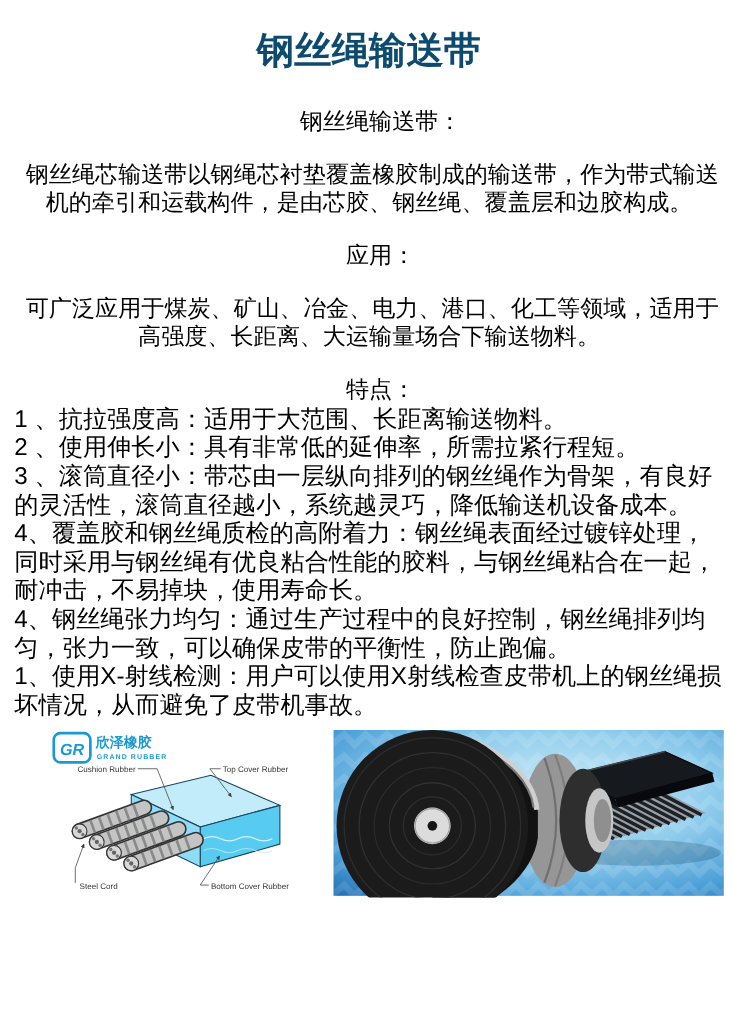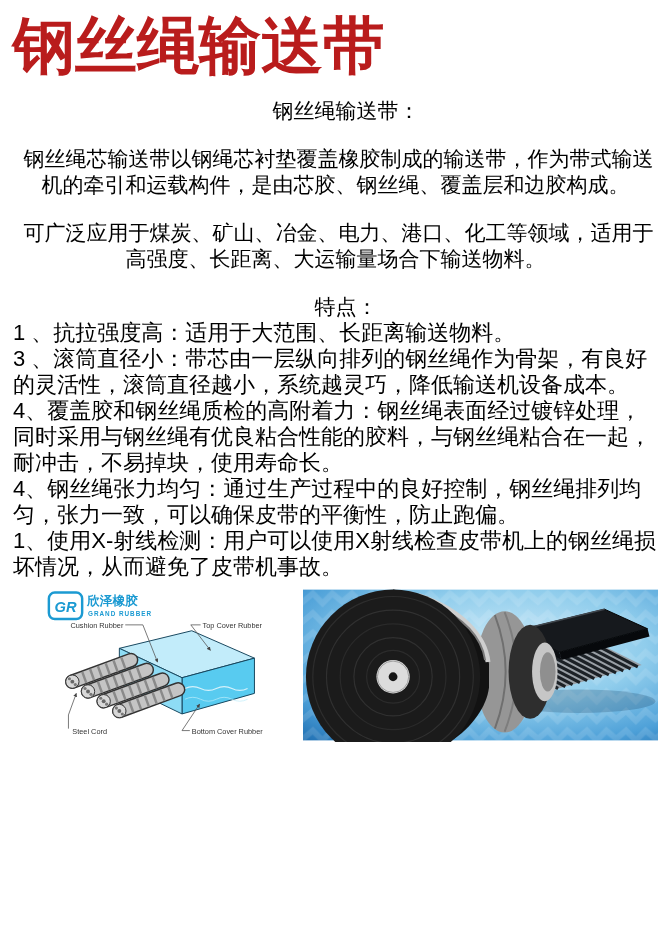--- a/index.html
+++ b/index.html
@@ -3,22 +3,22 @@
 <meta charset="utf-8">
 <style>
   html,body{margin:0;padding:0;}
   body{
     width:666px;height:930px;background:#ffffff;color:#000;
     font-family:"Liberation Sans","DejaVu Sans",sans-serif;
     overflow:hidden;
   }
   .doc{padding:14px 8px 0 13px;}
   .page-title{
-    margin:0 0 20px 0;text-align:left;
-    font-size:62px;line-height:64px;font-weight:bold;color:#b91c1c;
+    margin:0 0 20px 0;text-align:center;
+    font-size:34px;line-height:64px;font-weight:bold;color:#0c4a6e;
   }
   .para{
     font-size:21px;line-height:26px;margin:0 0 22px 0;
     white-space:pre-wrap;line-break:anywhere;word-break:break-all;text-align:center;
   }
   .para.tight{margin:0;}
   .features-list{margin:0;padding:0;list-style:none;}
   .features-list li{
     font-size:22px;line-height:26px;margin:0;
     white-space:pre-wrap;line-break:anywhere;word-break:break-all;
@@ -32,25 +32,27 @@
 </style>
 </head>
 <body>
 
 <div class="doc">
   <h1 class="page-title">钢丝绳输送带</h1>
 
   <p class="para">　钢丝绳输送带：</p>
   <p class="para"> 钢丝绳芯输送带以钢绳芯衬垫覆盖橡胶制成的输送带，作为带式输送机的牵引和运载构件，是由芯胶、钢丝绳、覆盖层和边胶构成。</p>
 
+  <p class="para">　应用：</p>
   <p class="para"> 可广泛应用于煤炭、矿山、冶金、电力、港口、化工等领域，适用于高强度、长距离、大运输量场合下输送物料。</p>
 
   <p class="para tight">　特点：</p>
   <ul class="features-list">
     <li>1 、抗拉强度高：适用于大范围、长距离输送物料。</li>
+    <li>2 、使用伸长小：具有非常低的延伸率，所需拉紧行程短。</li>
     <li>3 、滚筒直径小：带芯由一层纵向排列的钢丝绳作为骨架，有良好的灵活性，滚筒直径越小，系统越灵巧，降低输送机设备成本。</li>
     <li>4、覆盖胶和钢丝绳质检的高附着力：钢丝绳表面经过镀锌处理，同时采用与钢丝绳有优良粘合性能的胶料，与钢丝绳粘合在一起，耐冲击，不易掉块，使用寿命长。</li>
     <li>4、钢丝绳张力均匀：通过生产过程中的良好控制，钢丝绳排列均匀，张力一致，可以确保皮带的平衡性，防止跑偏。</li>
     <li>1、使用X-射线检测：用户可以使用X射线检查皮带机上的钢丝绳损坏情况，从而避免了皮带机事故。</li>
   </ul>
 
   <div class="figures">
 
     <svg class="fig-diagram" width="253" height="154" viewBox="0 0 253 154">
       <defs>

